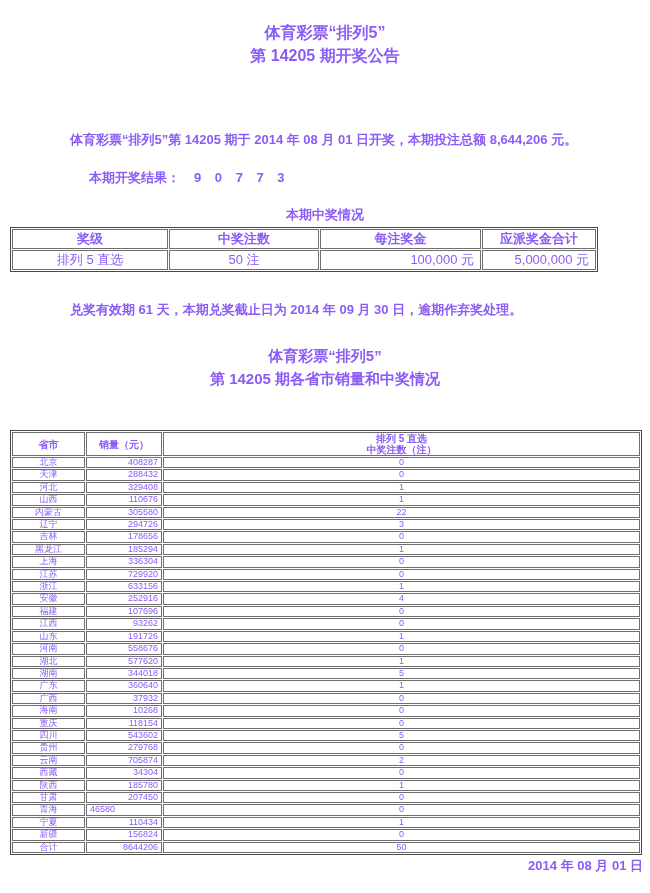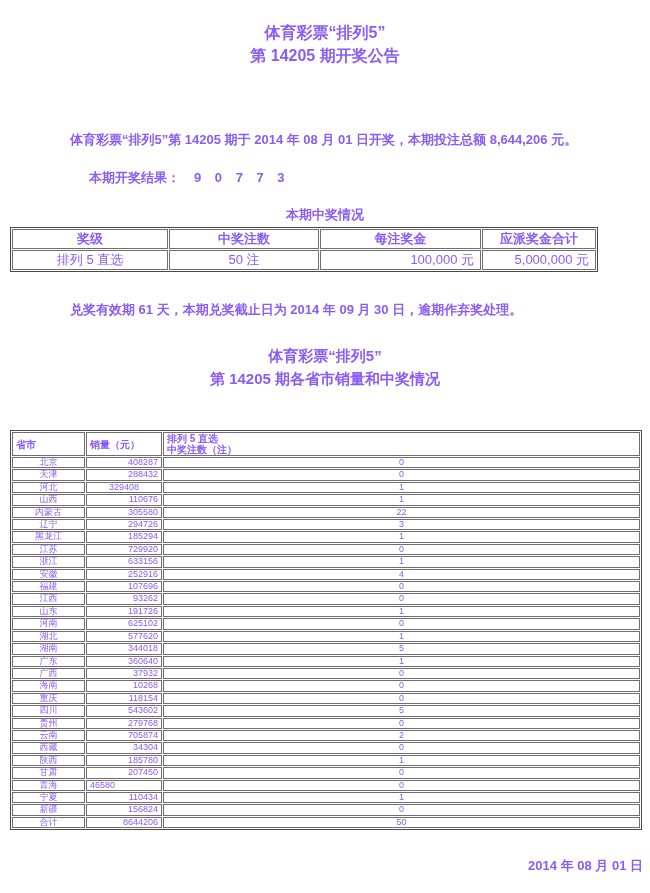--- a/index.html
+++ b/index.html
@@ -20,21 +20,21 @@
   table{border-collapse:separate;border-spacing:1px;background:#ffffff;
         border:1px solid #4a4a4a;table-layout:fixed;}
   td,th{border:1px solid #6f6f6f;overflow:hidden;white-space:nowrap;}
 
   .prize-table{position:absolute;top:227px;left:10px;width:588px;}
   .prize-table th{font-size:13px;font-weight:bold;height:15px;text-align:center;padding:0 6px;}
   .prize-table td{font-size:13px;height:14px;padding:0 6px;}
 
   .province-table{position:absolute;top:430px;left:10px;width:632px;}
   .province-table th{font-size:10px;font-weight:bold;line-height:11px;height:22px;
-                     vertical-align:middle;text-align:left;padding:0 3px;}
+                     vertical-align:middle;text-align:center;padding:0 3px;}
   .province-table td{font-size:9px;line-height:9.4px;height:9.4px;padding:0 3px;}
 </style>
 </head>
 <body>
 
 <div class="page">
 
   <div class="center-block title-block1">
     <div>体育彩票“排列5”</div>
     <div>第 14205 期开奖公告</div>
@@ -102,42 +102,52 @@
           <td style="text-align: right;">408287</td>
           <td style="text-align: center;">0</td>
         </tr>
         <tr>
           <td style="text-align: center;">天津</td>
           <td style="text-align: right;">288432</td>
           <td style="text-align: center;">0</td>
         </tr>
         <tr>
           <td style="text-align: center; margin-top: 13px;">河北</td>
-          <td style="text-align: center;">329408</td>
+          <td style="text-align: right;">329408</td>
           <td style="text-align: center;">1</td>
         </tr>
         <tr>
           <td style="text-align: center;">山西</td>
           <td style="text-align: right;">110676</td>
           <td style="text-align: center;">1</td>
         </tr>
         <tr>
           <td style="text-align: center;">内蒙古</td>
           <td style="text-align: right;">305580</td>
           <td style="text-align: center;">22</td>
         </tr>
         <tr>
           <td style="text-align: center;">辽宁</td>
           <td style="text-align: right;">294726</td>
           <td style="text-align: center;">3</td>
         </tr>
         <tr>
+          <td style="text-align: center;">吉林</td>
+          <td style="text-align: right;">178656</td>
+          <td style="text-align: center;">0</td>
+        </tr>
+        <tr>
           <td style="text-align: center;">黑龙江</td>
           <td style="text-align: right;">185294</td>
           <td style="text-align: center;">1</td>
+        </tr>
+        <tr>
+          <td style="text-align: center;">上海</td>
+          <td style="text-align: right;">336304</td>
+          <td style="text-align: center;">0</td>
         </tr>
         <tr>
           <td style="text-align: center;">江苏</td>
           <td style="text-align: right;">729920</td>
           <td style="text-align: center;">0</td>
         </tr>
         <tr>
           <td style="text-align: center;">浙江</td>
           <td style="text-align: right;">633156</td>
           <td style="text-align: center;">1</td>
@@ -157,21 +167,21 @@
           <td style="text-align: right;">93262</td>
           <td style="text-align: center;">0</td>
         </tr>
         <tr>
           <td style="text-align: center;">山东</td>
           <td style="text-align: right;">191726</td>
           <td style="text-align: center;">1</td>
         </tr>
         <tr>
           <td style="text-align: center;">河南</td>
-          <td style="text-align: right;">625102</td>
+          <td style="text-align: right;">558676</td>
           <td style="text-align: center;">0</td>
         </tr>
         <tr>
           <td style="text-align: center;">湖北</td>
           <td style="text-align: right;">577620</td>
           <td style="text-align: center;">1</td>
         </tr>
         <tr>
           <td style="text-align: center;">湖南</td>
           <td style="text-align: right;">344018</td>

